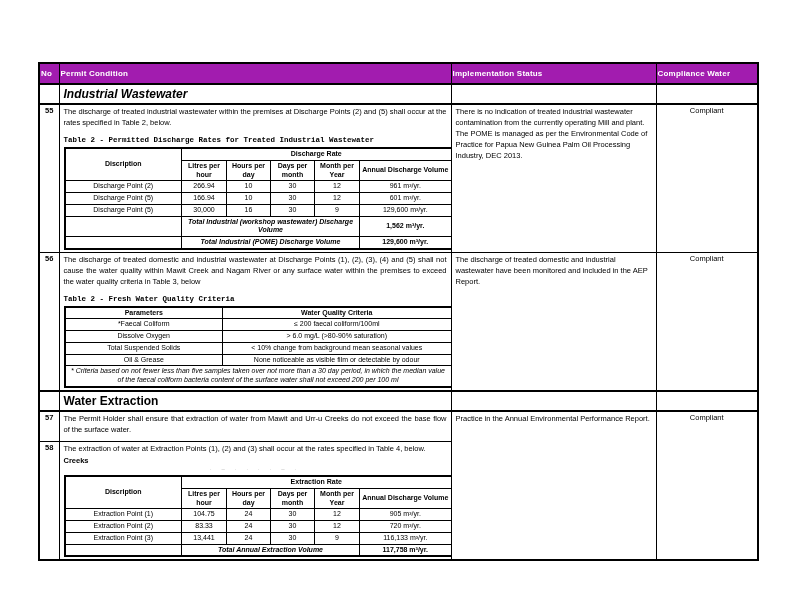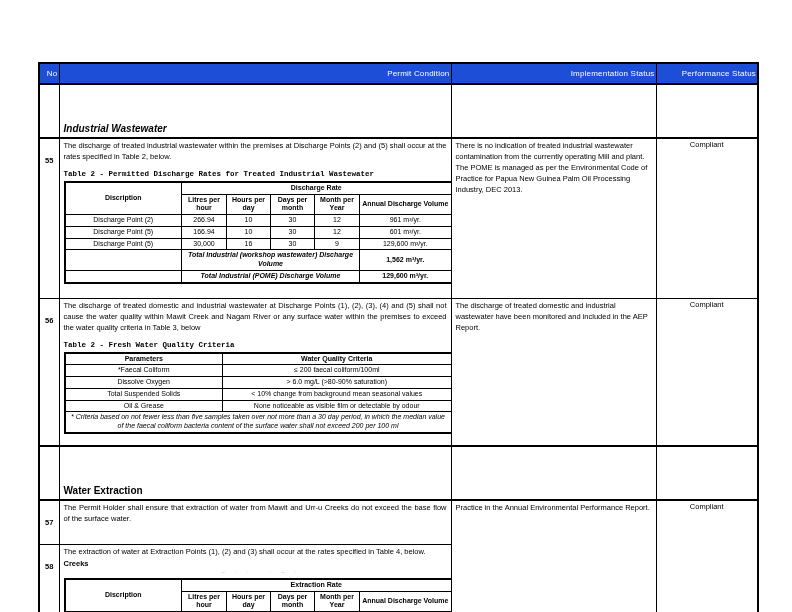--- a/index.html
+++ b/index.html
@@ -3,28 +3,28 @@
 <meta charset="utf-8">
 <style>
   html,body{margin:0;padding:0;background:#e8e8e8;}
   #page{position:relative;width:792px;height:612px;background:#ffffff;
         font-family:"Liberation Sans",sans-serif;color:#000;overflow:hidden;margin:0 auto;}
 
   table.main{position:absolute;left:38px;top:62px;width:719px;border-collapse:collapse;
              table-layout:fixed;border:2px solid #000;}
   table.main td, table.main th{border:1px solid #000;vertical-align:top;overflow:hidden;}
 
-  tr.head th{background:#1d4ed8;color:#fff;font-size:8px;font-weight:normal;
-             text-align:right;vertical-align:middle;height:17px;letter-spacing:.2px;}
+  tr.head th{background:#a21caf;color:#fff;font-size:8px;font-weight:bold;
+             text-align:left;vertical-align:middle;height:17px;letter-spacing:.2px;}
 
   tr.section td{border-top:2px solid #000;border-bottom:2px solid #000;height:11px;}
-  .section-label{font-weight:bold;font-size:10px;padding:1px 3px;line-height:1.2;margin-top:36px;}
+  .section-label{font-weight:bold;font-size:12px;padding:1px 3px;line-height:1.2;}
   .italic{font-style:italic;}
 
-  td.no-cell{text-align:center;font-weight:bold;font-size:7.5px;padding-top:17px;margin-left:23px;}
+  td.no-cell{text-align:center;font-weight:bold;font-size:7.5px;padding-top:1px;margin-left:23px;}
   td.cond-cell{padding:2px 4px 2px 4px;font-size:7.5px;}
   .cond-text{text-align:justify;line-height:1.45;}
   .caption{font-weight:bold;margin:7px 0 3px 0;font-size:7.5px;font-family:Liberation Mono, monospace;}
   .creeks{font-weight:bold;margin:1px 0 0 0;font-size:7.5px;}
   .faint{color:#b5b5b5;font-size:6px;text-align:center;letter-spacing:4px;
          height:9px;line-height:9px;overflow:hidden;}
 
   td.impl-cell{padding:2px 4px;font-size:7.5px;line-height:1.45;margin-left:28px;}
   td.comp-cell{text-align:center;vertical-align:middle;font-size:7.5px;}
 
@@ -57,21 +57,21 @@
         <col style="width:392px">
         <col style="width:205px">
         <col style="width:102px">
     </colgroup>
 
     <tbody>
         <tr class="head">
       <th>No</th>
       <th>Permit Condition</th>
       <th>Implementation Status</th>
-      <th>Performance Status</th>
+      <th>Compliance Water</th>
     </tr>
 
     <tr class="section">
       <td></td>
       <td>
         <div class="section-label italic">Industrial Wastewater</div>
       </td>
       <td></td>
       <td></td>
     </tr>

